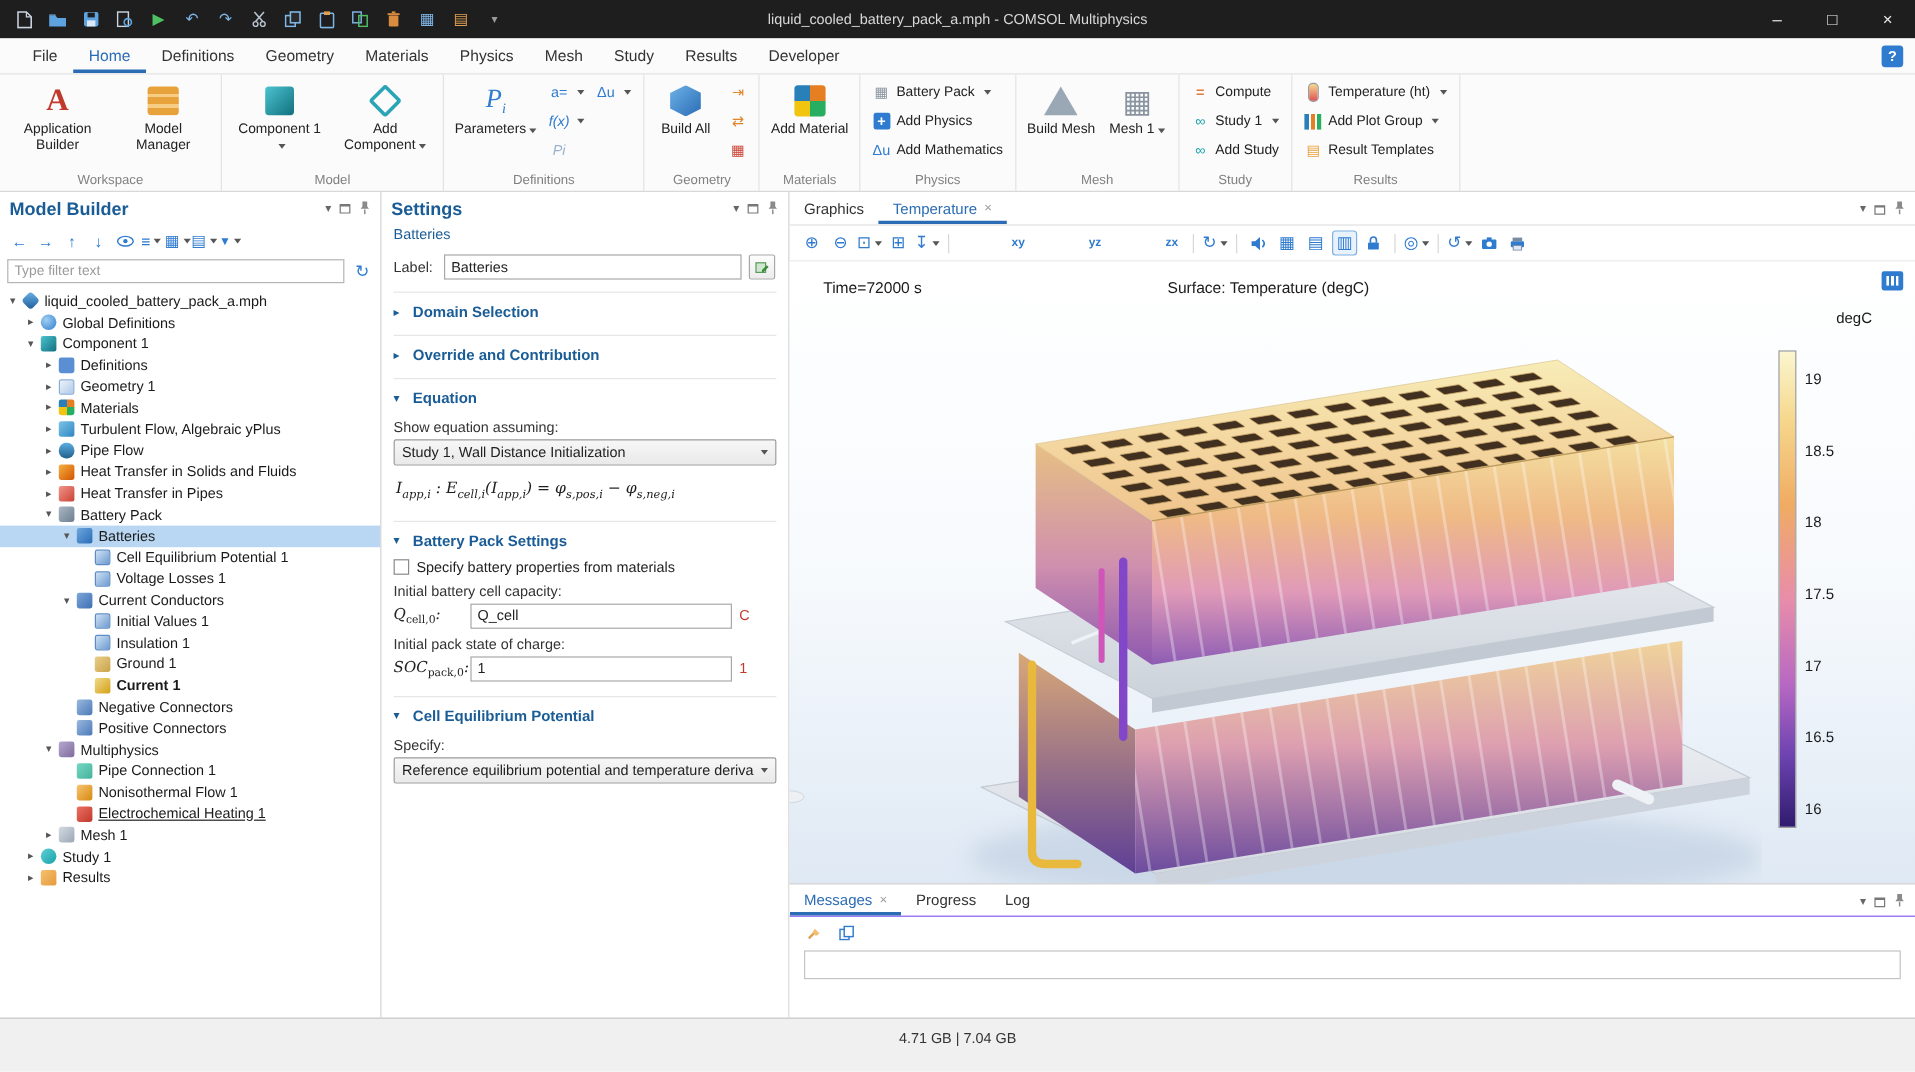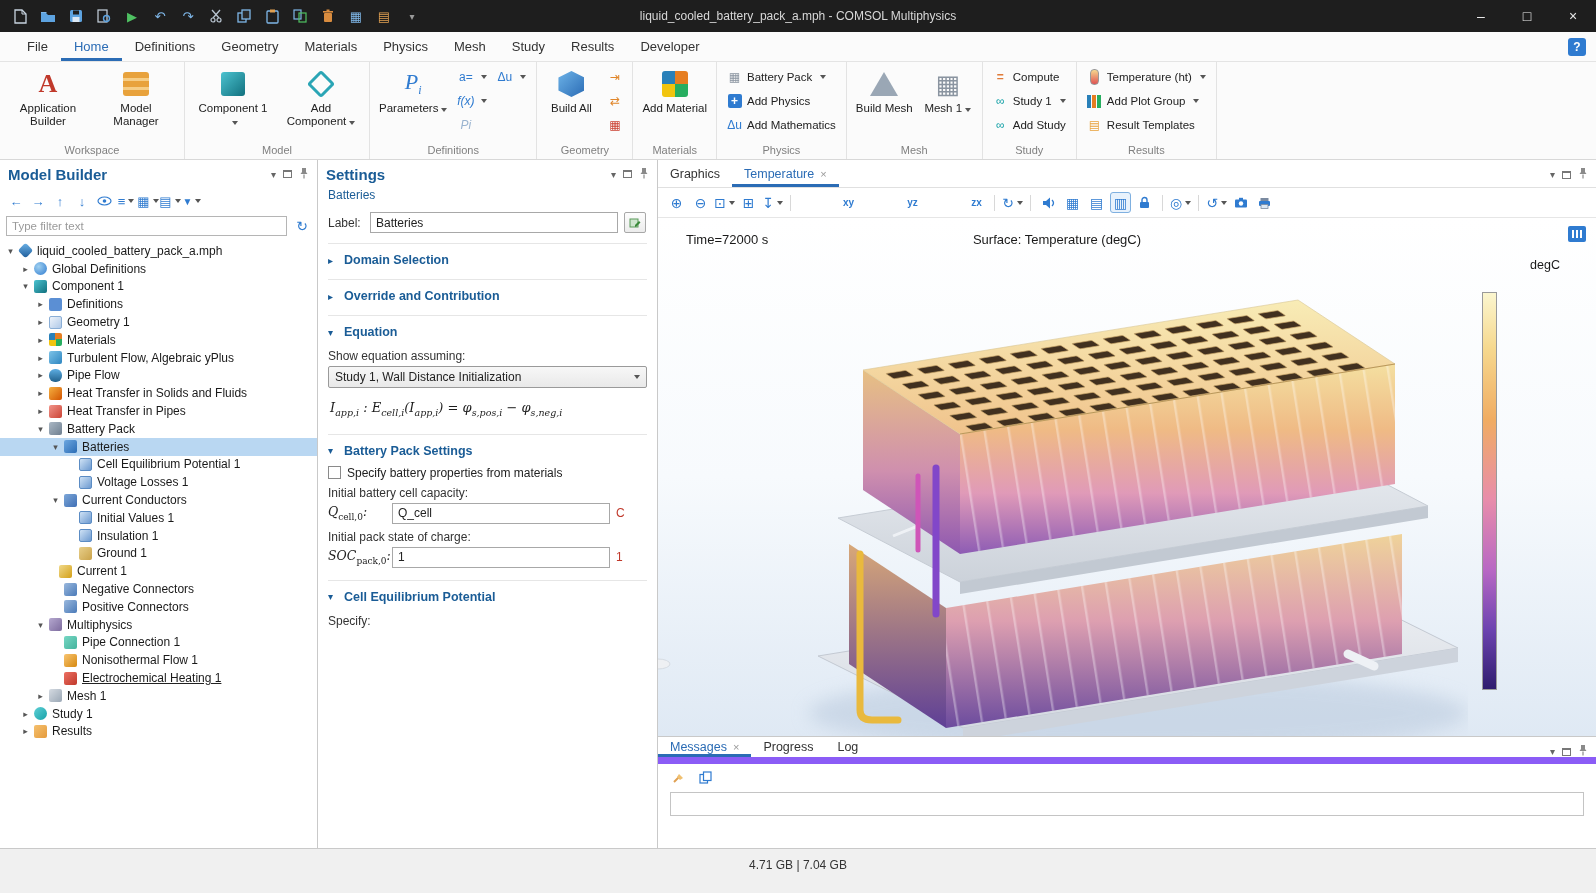--- a/index.html
+++ b/index.html
@@ -143,21 +143,21 @@
   .scene { position:absolute; left:0; top:0; }
   .colorbar-wrap { position:absolute; right:24px; top:40px; bottom:36px; width:96px; }
   .cb-unit { position:absolute; right:12px; top:0; font-size:12.5px; color:#1a1a1a; }
   .cb-bar { position:absolute; left:6px; top:34px; bottom:10px; width:15px; border:1px solid #9a9a9a;
     background:linear-gradient(180deg,#fbf6cf 0%,#f6d88e 14%,#f0ac62 32%,#e88daa 52%,#b868c4 70%,#6d43b0 85%,#2f1c6e 100%); }
   .cb-ticks { position:absolute; left:28px; top:34px; bottom:10px; width:60px; }
   .cbtick { position:absolute; transform:translateY(-50%); font-size:12.5px; color:#1a1a1a; }
 
   
   .messages { height:112px; border-top:1px solid #c9c9c9; display:flex; flex-direction:column; flex:none; background:#fff; }
-  .mtabs { height:27px; display:flex; align-items:stretch; border-bottom:7px solid #8b5cf6; position:relative; flex:none; }
+  .mtabs { height:27px; display:flex; align-items:stretch; border-bottom:1px solid #8b5cf6; position:relative; flex:none; }
   .mtabs .panel-icons { position:absolute; right:8px; top:7px; }
   .mtoolbar { height:26px; display:flex; align-items:center; gap:6px; padding:0 10px; flex:none; }
   .mcontent { flex:1; padding:2px 12px 8px; }
   .mbox { width:100%; height:24px; border:1px solid #c4c4c4; background:#fff; }
 
   
   .statusbar { height:45px; background:#f0f0f0; border-top:1px solid #c9c9c9; text-align:center; font-size:12px; color:#333; display:flex; align-items:flex-start; justify-content:center; padding-top:9px; flex:none; }
 </style>
 </head>
 <body>
@@ -579,21 +579,21 @@
           <div class="tree-row" style="padding-left: 64px;">
             <span class="chev"></span>
             <span class="ticon ti-feature"></span>
             <span class="tlabel">Insulation 1</span>
           </div>
           <div class="tree-row" style="padding-left: 64px;">
             <span class="chev"></span>
             <span class="ticon ti-ground"></span>
             <span class="tlabel">Ground 1</span>
           </div>
-          <div class="tree-row" style="padding-left: 44px;">
+          <div class="tree-row" style="padding-left: 64px; font-weight: bold;">
             <span class="chev"></span>
             <span class="ticon ti-currentf"></span>
             <span class="tlabel">Current 1</span>
           </div>
           <div class="tree-row" style="padding-left: 49px;">
             <span class="chev"></span>
             <span class="ticon ti-connectors"></span>
             <span class="tlabel">Negative Connectors</span>
           </div>
           <div class="tree-row" style="padding-left: 49px;">
@@ -716,20 +716,24 @@
             <span class="unit">1</span>
           </div>
         </div>
 
         <div class="sect">
           <div class="sect-head">
             <span class="sect-chev">▾</span>
             <span>Cell Equilibrium Potential</span>
           </div>
           <div class="field-cap">Specify:</div>
+          <div class="dropdown">
+            <span class="dval">Reference equilibrium potential and temperature deriva</span>
+            <span class="caret"></span>
+          </div>
         </div>
 
       </div>
     </section>
 
     <section class="gcol">
 
       <div class="gtabs">
         <span class="gtab">
             <span>Graphics</span>
@@ -963,20 +967,29 @@
           <ellipse cx="700," :cy="446" cy="446" rx="12" ry="5" fill="#eef0f3" stroke="#cfd5dd" stroke-width="0.8"></ellipse>
         </svg>
 
         <span class="time-label">Time=72000 s</span>
         <span class="plot-title">Surface: Temperature (degC)</span>
         <span class="legend-btn"></span>
 
         <div class="colorbar-wrap">
           <span class="cb-unit">degC</span>
           <div class="cb-bar"></div>
+          <div class="cb-ticks">
+              <div class="cbtick" style="top: 6%;">19</div>
+              <div class="cbtick" style="top: 21%;">18.5</div>
+              <div class="cbtick" style="top: 36%;">18</div>
+              <div class="cbtick" style="top: 51%;">17.5</div>
+              <div class="cbtick" style="top: 66%;">17</div>
+              <div class="cbtick" style="top: 81%;">16.5</div>
+              <div class="cbtick" style="top: 96%;">16</div>
+            </div>
         </div>
       </div>
 
       <div class="messages">
         <div class="mtabs">
           <span class="gtab active">
               <span>Messages</span>
               <span class="tab-x">×</span>
             </span>
           <span class="gtab">

